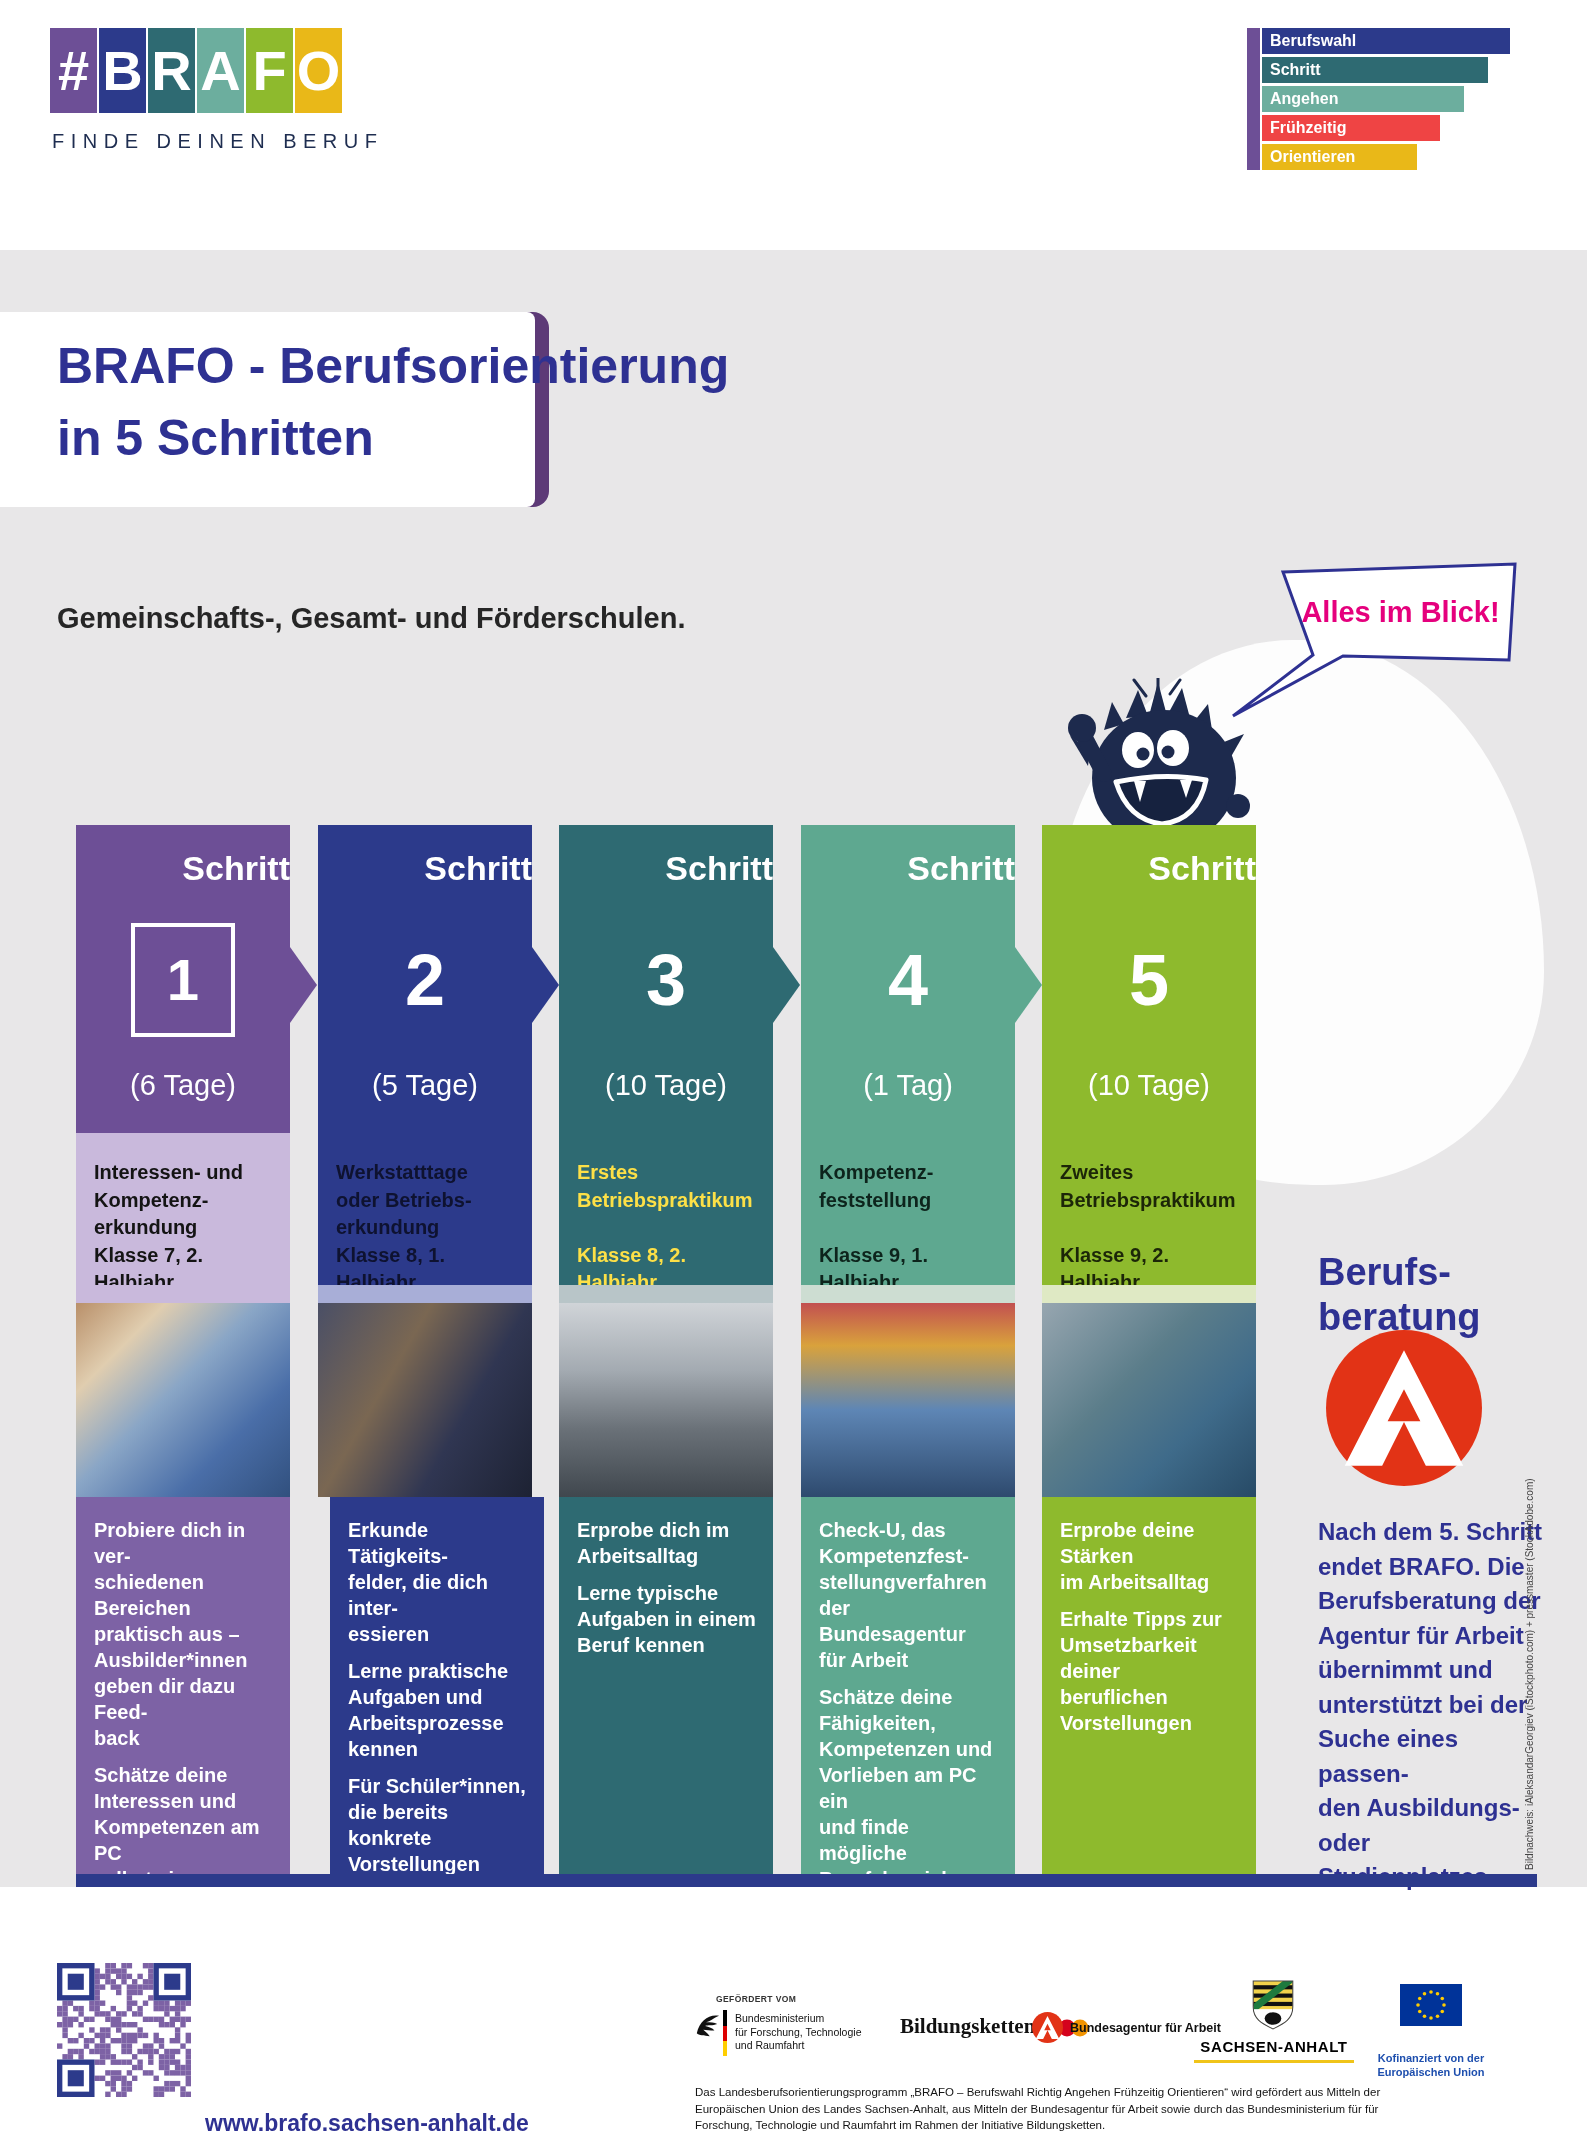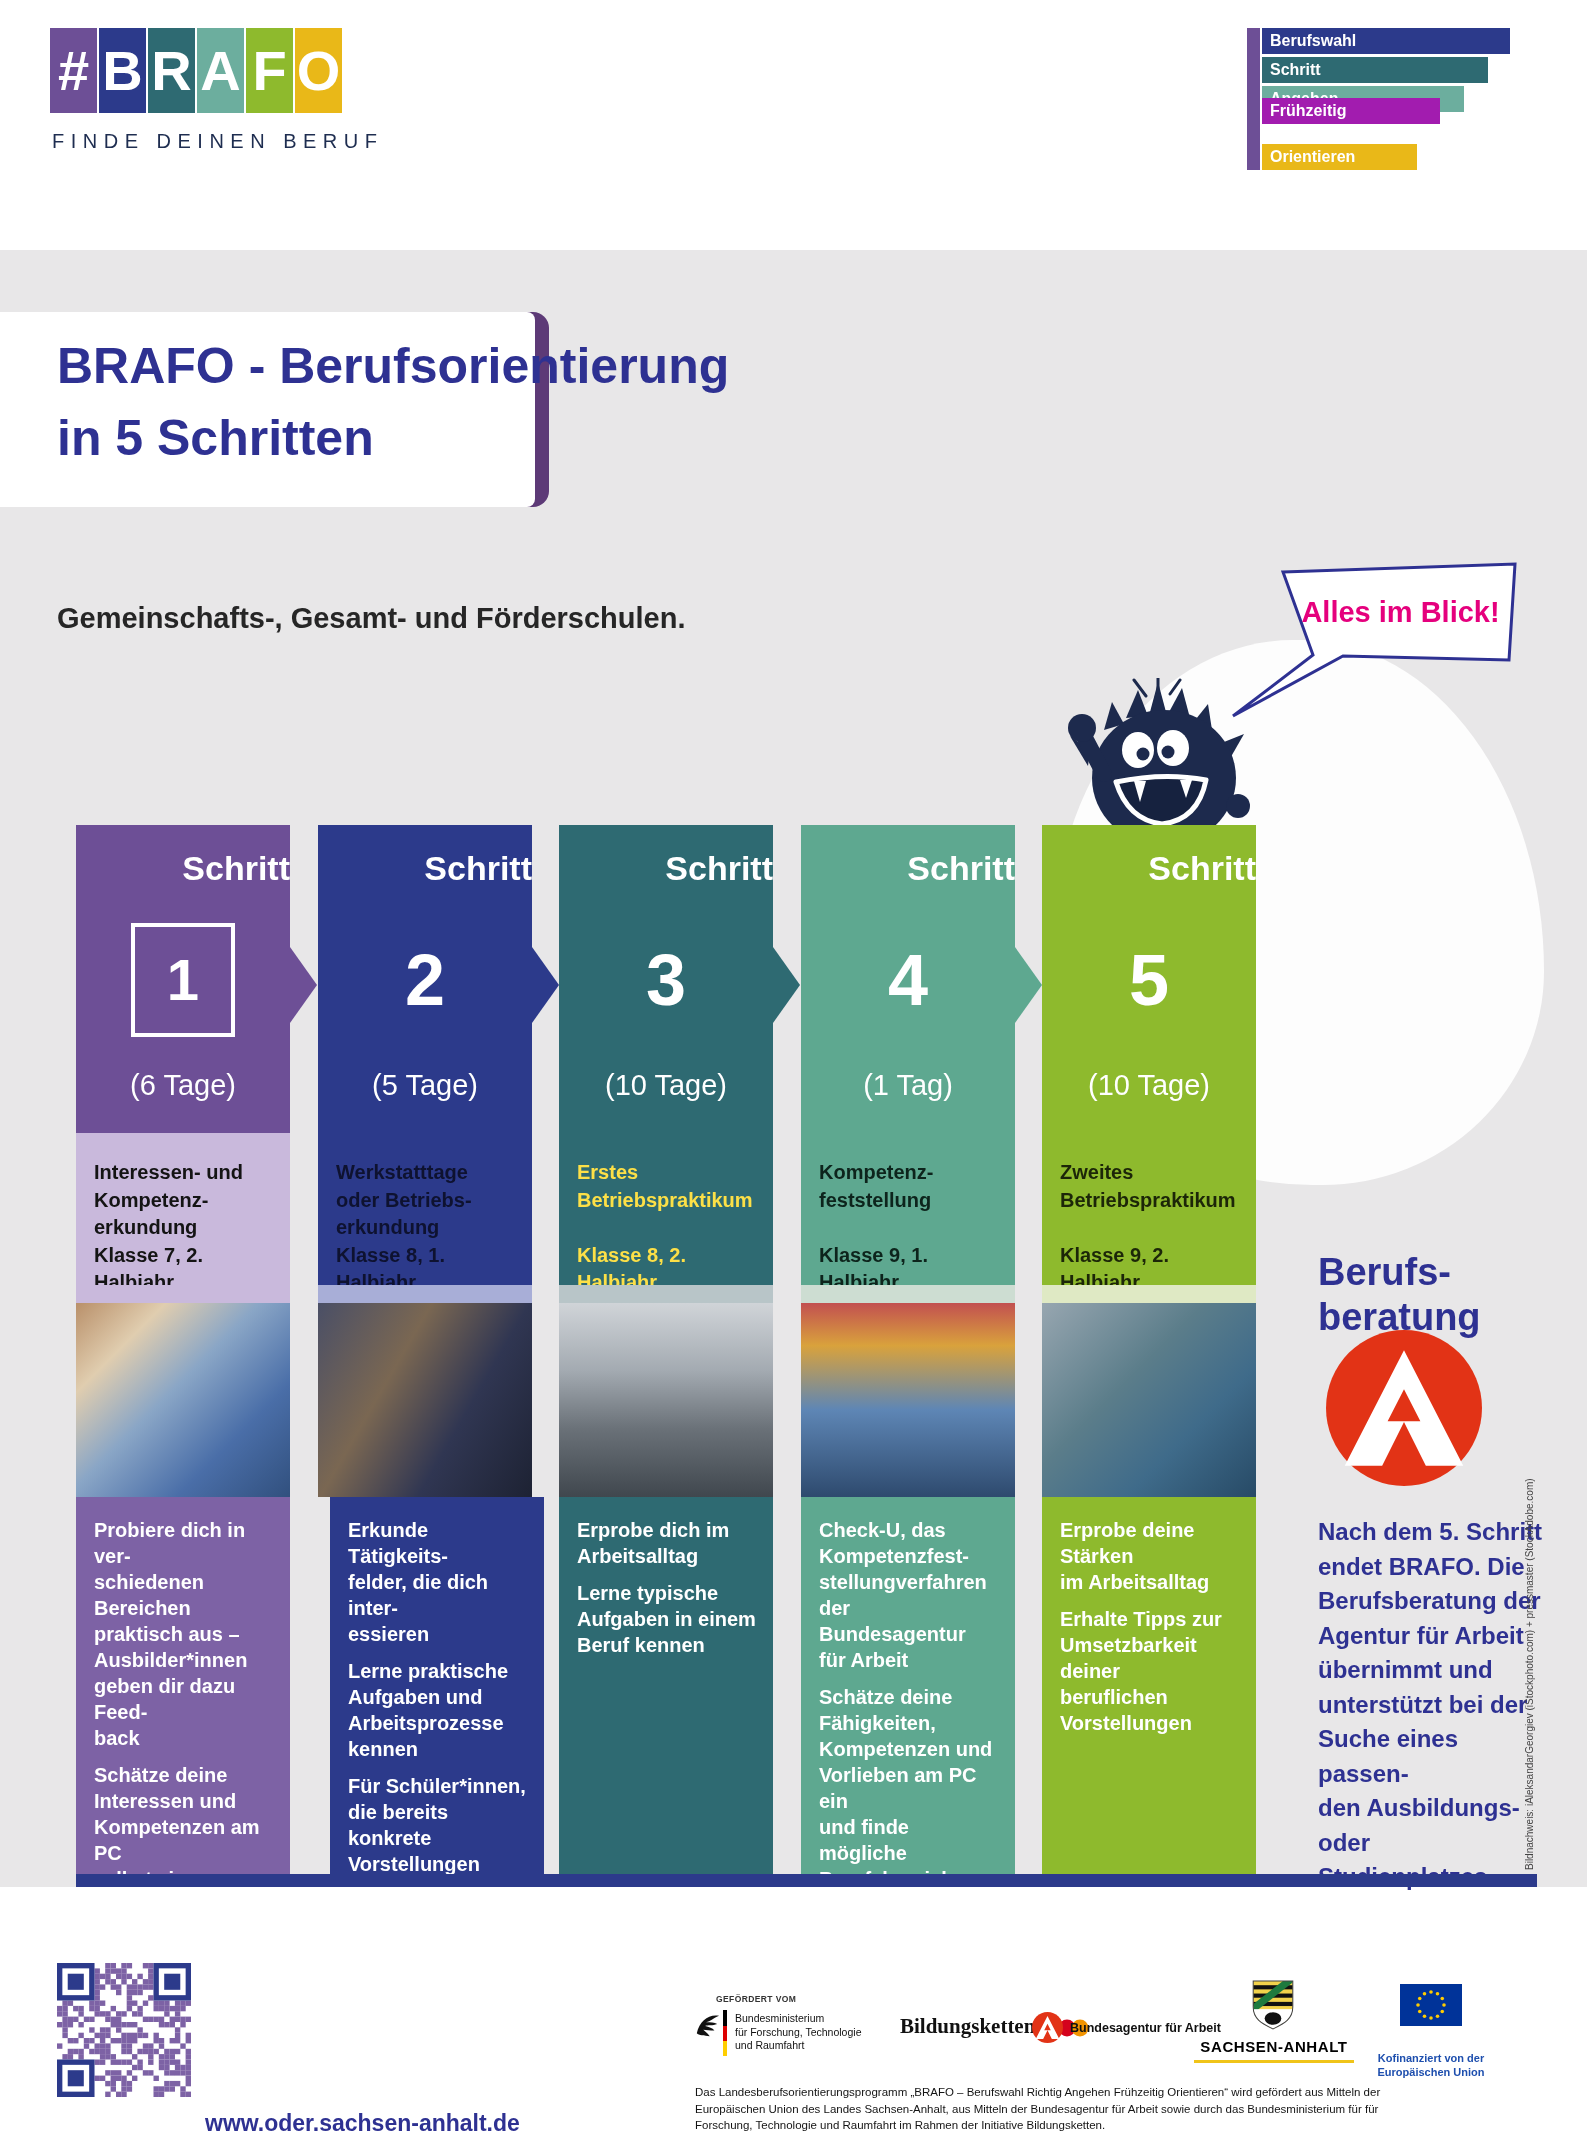--- a/index.html
+++ b/index.html
@@ -111,21 +111,21 @@
       <div class="logo-tile" style="background: rgb(142, 186, 45);">F</div>
       <div class="logo-tile" style="background: rgb(233, 184, 24);">O</div>
     </div>
   <div id="logo-tagline">FINDE DEINEN BERUF</div>
 
   <div id="legend">
     <div id="legend-accent" style="background: rgb(109, 79, 150);"></div>
   <div class="legend-bar" style="top: 0px; width: 248px; background: rgb(44, 58, 139);">Berufswahl</div>
       <div class="legend-bar" style="top: 29px; width: 226px; background: rgb(46, 106, 114);">Schritt</div>
       <div class="legend-bar" style="top: 58px; width: 202px; background: rgb(108, 174, 158);">Angehen</div>
-      <div class="legend-bar" style="top: 70px; width: 178px; background: #a21caf;">Frühzeitig</div>
+      <div class="legend-bar" style="top: 87px; width: 178px; background: #ef4444;">Frühzeitig</div>
       <div class="legend-bar" style="top: 116px; width: 155px; background: rgb(233, 184, 24);">Orientieren</div>
     </div>
 
   <div id="title-cap"></div>
   <div id="title-box"></div>
   <div id="title-text">
     <div>BRAFO - Berufsorientierung</div>
     <div>in 5 Schritten</div>
   </div>
   <div id="intro-text">
@@ -532,21 +532,21 @@
         <rect x="5.36" y="5.36" width="26.8" height="26.8" fill="#fff"></rect>
         <rect x="10.72" y="10.72" width="16.080000000000002" height="16.080000000000002" fill="#2c3a8b"></rect>
         <rect x="96.48" y="0" width="37.52" height="37.52" fill="#2c3a8b"></rect>
         <rect x="101.84" y="5.36" width="26.8" height="26.8" fill="#fff"></rect>
         <rect x="107.2" y="10.72" width="16.080000000000002" height="16.080000000000002" fill="#2c3a8b"></rect>
         <rect x="0" y="96.48" width="37.52" height="37.52" fill="#2c3a8b"></rect>
         <rect x="5.36" y="101.84" width="26.8" height="26.8" fill="#fff"></rect>
         <rect x="10.72" y="107.2" width="16.080000000000002" height="16.080000000000002" fill="#2c3a8b"></rect>
       </svg>
   </div>
-  <div id="site-url">www.oder.sachsen-anhalt.de</div>
+  <div id="site-url">www.brafo.sachsen-anhalt.de</div>
 
   <div id="funded-by">GEFÖRDERT VOM</div>
   <div id="bmbf">
     <svg width="26" height="30" viewBox="0 0 28 30">
       <path d="M3 24 C6 10 16 3 27 5 C20 8 18 11 13 12 C18 12 22 12 25 14 C20 16 15 15 12 16 C16 17 20 18 22 21 C17 21 13 20 10 20 C12 22 15 24 17 27 C11 27 5 26 3 24 Z" fill="#111"></path>
     </svg>
     <div id="bmbf-bar"></div>
     <div id="bmbf-text">Bundesministerium<br>für Forschung, Technologie<br>und Raumfahrt</div>
   </div>
 

